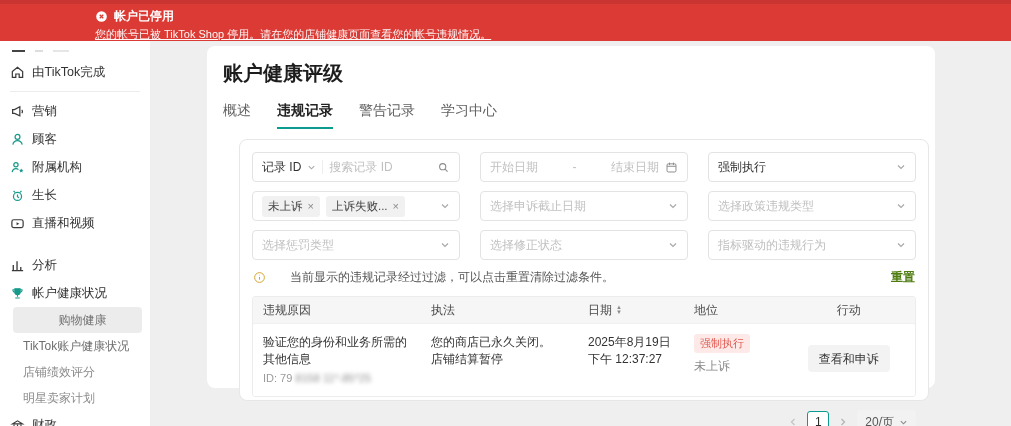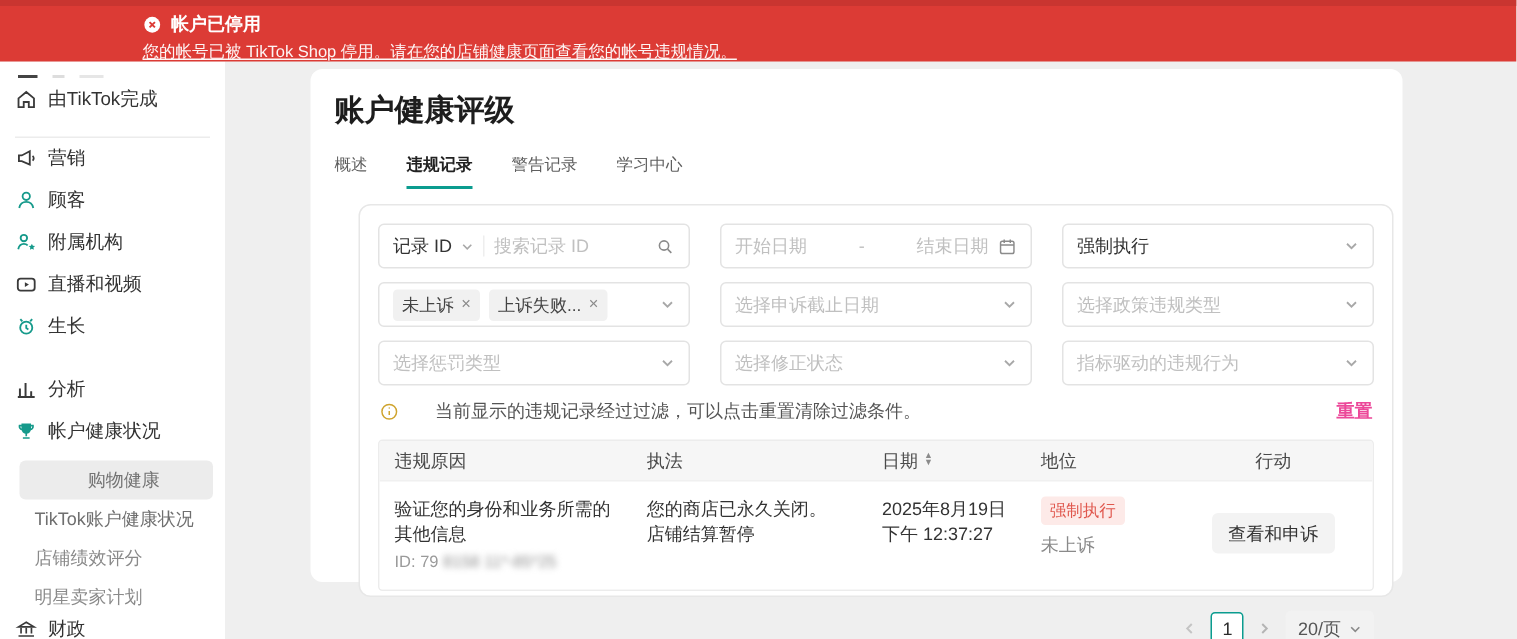--- a/index.html
+++ b/index.html
@@ -11,50 +11,50 @@
   .banner-inner { margin-left:95px; padding-top:4px; color:#fff; }
   .banner-line1 { display:flex; align-items:center; gap:6px; font-size:12px; font-weight:bold; }
   .banner-line2 { font-size:11px; margin-top:2px; color:rgba(255,255,255,.95);text-decoration:underline; }
 
   
   .sidebar { position:absolute; left:0; top:41px; width:150px; height:385px; background:#fff; padding-top:2px; }
   .side-partial { height:15px; display:flex; align-items:center; gap:10px; padding-left:12px; }
   .side-partial .bar1 { width:13px; height:2px; background:#444; }
   .side-partial .bar2 { width:8px; height:2px; background:#ddd; }
   .side-partial .bar3 { width:16px; height:2px; background:#e6e6e6; }
-  .side-item { display:flex; align-items:flex-start; gap:7px; height:28px; padding-left:9px; font-size:12.5px; color:#333; cursor:pointer; }
+  .side-item { display:flex; align-items:center; gap:7px; height:28px; padding-left:9px; font-size:12.5px; color:#333; cursor:pointer; }
   .side-item .ic { width:16px; height:16px; display:flex; align-items:center; justify-content:center; color:#3a3a3a; }
   .side-item .ic.teal { color:#169a8b; }
   .side-divider { height:1px; background:#ececec; margin:5px 10px; }
   .side-gap { height:14px; }
   .side-sub { display:flex; align-items:center; height:26px; margin:0 8px 0 13px; padding-left:10px; font-size:12px; color:#8a8a8a; border-radius:4px; cursor:pointer; }
   .side-sub.active { background:#ececec; color:#737373;justify-content:center; }
   .side-sub.darker { color:#6f6f6f; }
 
   
   .panel { position:absolute; left:207px; top:46px; width:728px; height:342px; background:#fff; border-radius:8px; padding:14px; }
   .page-title { font-size:20px; font-weight:bold; color:#1d1d1d; margin-left:2px; }
-  .tabs { display:flex; gap:26px; margin:15px 0 0 2px; font-size:11px; color:#5f5f5f; }
+  .tabs { display:flex; gap:26px; margin:15px 0 0 2px; font-size:14px; color:#5f5f5f; }
   .tab { padding-bottom:7px; cursor:pointer; }
   .tab.active { color:#222; font-weight:bold; border-bottom:2px solid #0b9c8f; }
 
   
   .card { margin:10px 0 0 18px; width:690px; height:262px; border:1px solid #e7e7e7; border-radius:8px; padding:12px; background:#fff; }
   .frow { display:flex; gap:20px; margin-bottom:9px; }
   .fbox { flex:1; height:30px; border:1px solid #e3e3e3; border-radius:4px; display:flex; align-items:center; padding:0 9px; font-size:12px; gap:6px; background:#fff; cursor:pointer; }
   .fbox .grow { flex:1; }
   .flabel { color:#333; }
   .fph { color:#c0c0c0; }
   .vline { width:1px; height:14px; background:#eee; }
   .tag { background:#f1f1f1; border-radius:3px; padding:3px 6px; font-size:11.5px; color:#444; display:flex; align-items:center; gap:5px; }
   .tag .x { color:#8a8a8a; font-size:11px; cursor:pointer; }
   .icn { display:flex; align-items:center; color:#9a9a9a; }
 
   .notice { display:flex; align-items:center; gap:24px; font-size:12px; color:#555; margin:3px 1px 10px 1px; }
-  .reset { margin-left:auto; color:#ec4899; font-size:12px; font-weight:bold; cursor:pointer; }
+  .reset { margin-left:auto; color:#4d7c0f; font-size:12px; font-weight:bold; cursor:pointer; }
 
   
   .vtable { border:1px solid #ececec; border-radius:3px; overflow:hidden; }
   .thead { display:flex; background:#f6f6f6; height:26px; align-items:center; font-size:12px; color:#4a4a4a; }
   .trow { display:flex; background:#fff; padding:10px 0 12px 0; font-size:12px; border-top:1px solid #f0f0f0; }
   .c1{width:26%;padding:0 10px;} .c2{width:24%;padding:0 6px;} .c3{width:16%;padding:0 4px;} .c4{width:14%;padding:0 4px;} .c5{width:20%;padding:0 4px;display:flex;justify-content:center;}
   .thead .c5{justify-content:center;}
   .sortic { display:inline-flex; flex-direction:column; font-size:6px; line-height:5px; color:#8b8b8b; margin-left:4px; vertical-align:middle; cursor:pointer; }
   .cell-main { color:#333; line-height:1.45; }
   .cell-sub { color:#9a9a9a; font-size:11px; margin-top:3px; display:flex; gap:3px; align-items:center; }
@@ -127,36 +127,36 @@
     <span class="ic teal">
         <svg width="15" height="15" viewBox="0 0 16 16" fill="none" stroke="currentColor" stroke-width="1.3">
           <circle cx="6.3" cy="5" r="2.3"></circle>
           <path d="M2.3 13c.5-2.6 2-3.8 4-3.8 1 0 2 .3 2.7 1"></path>
           <path d="M12 9l.7 1.5 1.6.2-1.2 1.1.3 1.6-1.4-.8-1.4.8.3-1.6-1.2-1.1 1.6-.2z" fill="currentColor" stroke="none"></path>
         </svg>
       </span>
     <span>附属机构</span>
   </div>
   <div class="side-item">
+    <span class="ic teal">
+        <svg width="15" height="15" viewBox="0 0 16 16" fill="none" stroke="currentColor" stroke-width="1.3">
+          <circle cx="8" cy="9" r="4.3"></circle>
+          <path d="M5.2 4.6 3.8 3M10.8 4.6 12.2 3M8 7v2.3l1.5 1"></path>
+        </svg>
+      </span>
+    <span>生长</span>
+  </div>
+  <div class="side-item">
     <span class="ic">
         <svg width="15" height="15" viewBox="0 0 16 16" fill="none" stroke="currentColor" stroke-width="1.3">
           <rect x="2" y="4" width="12" height="8.5" rx="2"></rect>
           <path d="M7 6.6v3.3l2.9-1.65z" fill="currentColor" stroke="none"></path>
         </svg>
       </span>
     <span>直播和视频</span>
-  </div>
-  <div class="side-item">
-    <span class="ic teal">
-        <svg width="15" height="15" viewBox="0 0 16 16" fill="none" stroke="currentColor" stroke-width="1.3">
-          <circle cx="8" cy="9" r="4.3"></circle>
-          <path d="M5.2 4.6 3.8 3M10.8 4.6 12.2 3M8 7v2.3l1.5 1"></path>
-        </svg>
-      </span>
-    <span>生长</span>
   </div>
 
   <div class="side-gap"></div>
 
   <div class="side-item">
     <span class="ic">
         <svg width="15" height="15" viewBox="0 0 16 16" fill="none" stroke="currentColor" stroke-width="1.4">
           <path d="M3.5 13V7.5M7.5 13V3.5M11.5 13V9.5M2 13.5h12"></path>
         </svg>
       </span>

